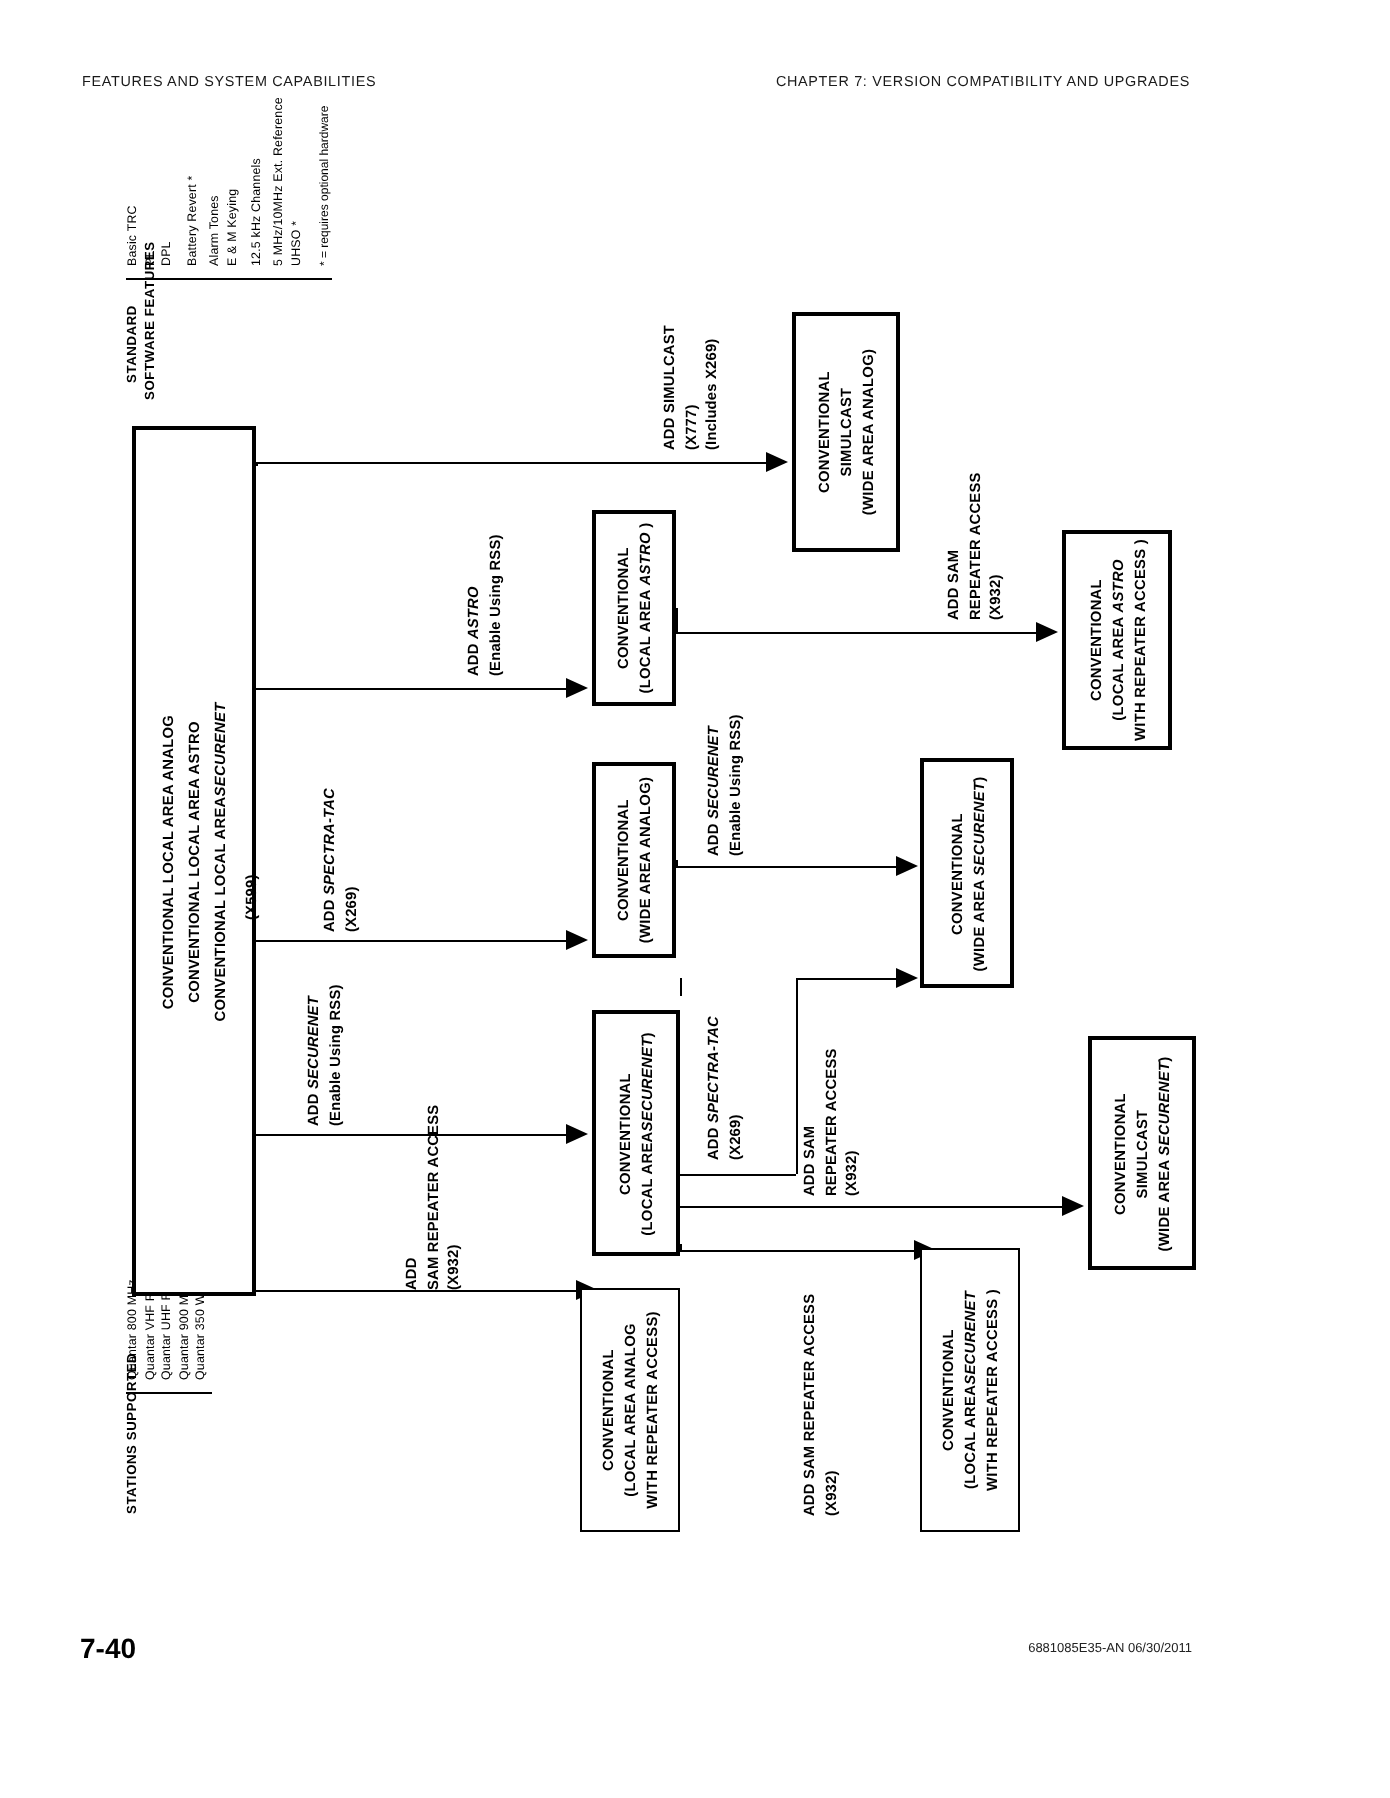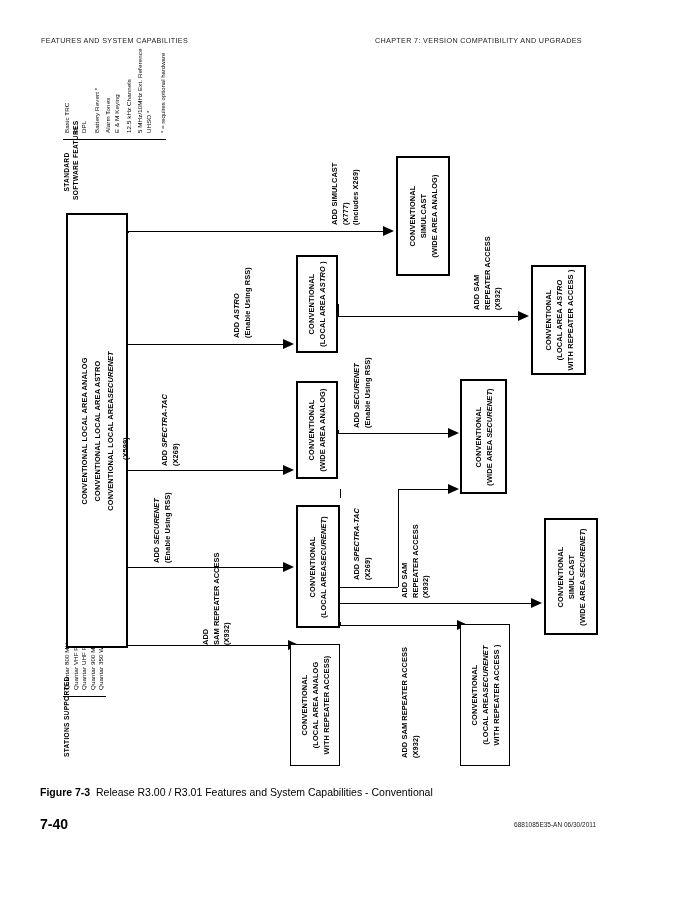--- a/index.html
+++ b/index.html
@@ -27,21 +27,21 @@
     position: absolute;
     top: 36px;
     font-size: 7.2px;
     letter-spacing: 0.35px;
     font-variant: small-caps;
     text-transform: uppercase;
     white-space: nowrap;
     color: #1a1a1a;
   }
   .hdr-left  { left: 41px; }
-  .hdr-right { right: 58px; }
+  .hdr-right { right: 45px; }
 
   
   .fig-caption {
     position: absolute;
     left: 40px;
     top: 786px;
     font-size: 10.5px;
     white-space: nowrap;
   }
   .fig-caption b { font-weight: bold; }
@@ -389,20 +389,17 @@
   <div class="box thin" style="left:460px; top:624px; width:50px; height:142px;">
     <div class="vtext">
       <div>CONVENTIONAL</div>
       <div>
         <span>(LOCAL AREA</span><span class="it">SECURENET</span>
       </div>
       <div>WITH REPEATER ACCESS )</div>
     </div>
   </div>
 
-  <div class="fig-caption">
-    <b>Figure 7-3</b><span>&nbsp;&nbsp;</span><span>Release R3.00 / R3.01 Features and System Capabilities - Conventional</span>
-  </div>
 
   <div class="foot-page">7-40</div>
   <div class="foot-right">6881085E35-AN    06/30/2011</div>
 
 </div>
 
 </body></html>

